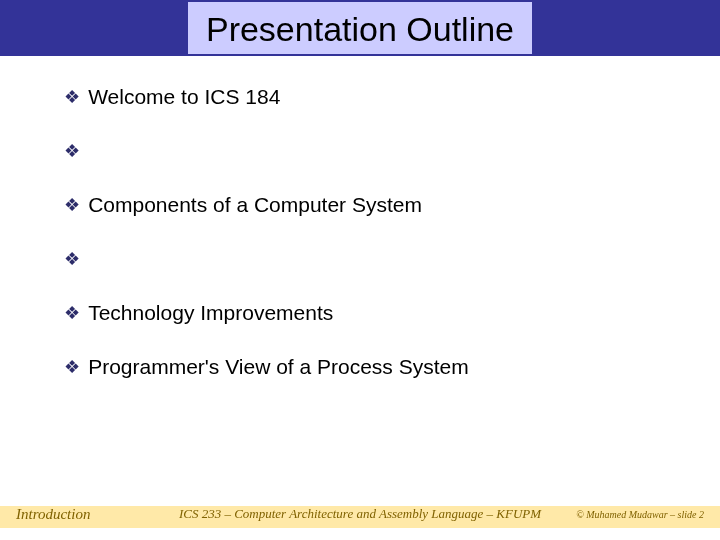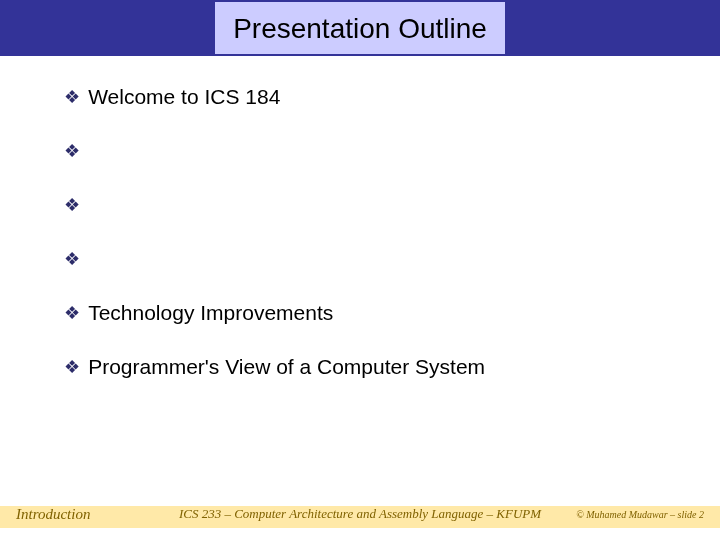--- a/index.html
+++ b/index.html
@@ -12,21 +12,21 @@
   .title-bar {
     width: 100%;
     height: 56px;
     background: #333398;
     display: flex;
     align-items: center;
     justify-content: center;
   }
   .title-text {
     font-family: "Comic Sans MS", "Comic Sans", cursive, sans-serif;
-    font-size: 28px;
+    font-size: 34px;
     color: #000000;
     background: #ccccff;
     padding: 0 18px 2px 18px;
     line-height: 54px;
     height: 52px;
     display: inline-block;
   }
   .content {
     padding: 28px 60px 0 64px;
   }
@@ -99,31 +99,32 @@
 <div class="content">
   <div class="item">
     <span class="bullet">❖</span>
     <span class="item-text">Welcome to ICS 184</span>
   </div>
   <div class="item">
     <span class="bullet">❖</span>
   </div>
   <div class="item">
     <span class="bullet">❖</span>
+    <span class="item-text">Components of a Computer System</span>
   </div>
   <div class="item">
     <span class="bullet">❖</span>
   </div>
   <div class="item">
     <span class="bullet">❖</span>
     <span class="item-text">Technology Improvements</span>
   </div>
   <div class="item">
     <span class="bullet">❖</span>
-    <span class="item-text">Programmer's View of a Computer System</span>
+    <span class="item-text">Programmer's View of a Process System</span>
   </div>
 </div>
 
 <div class="footer-band"></div>
 <div class="footer">
   <span class="footer-left">Introduction</span>
   <span class="footer-center">ICS 233 – Computer Architecture and Assembly Language – KFUPM</span>
   <span class="footer-right">© Muhamed Mudawar – slide 2</span>
 </div>
 

